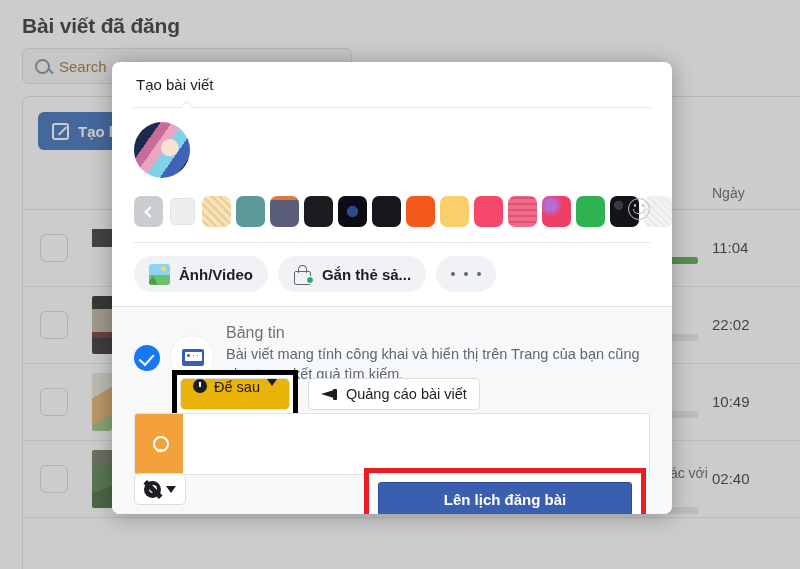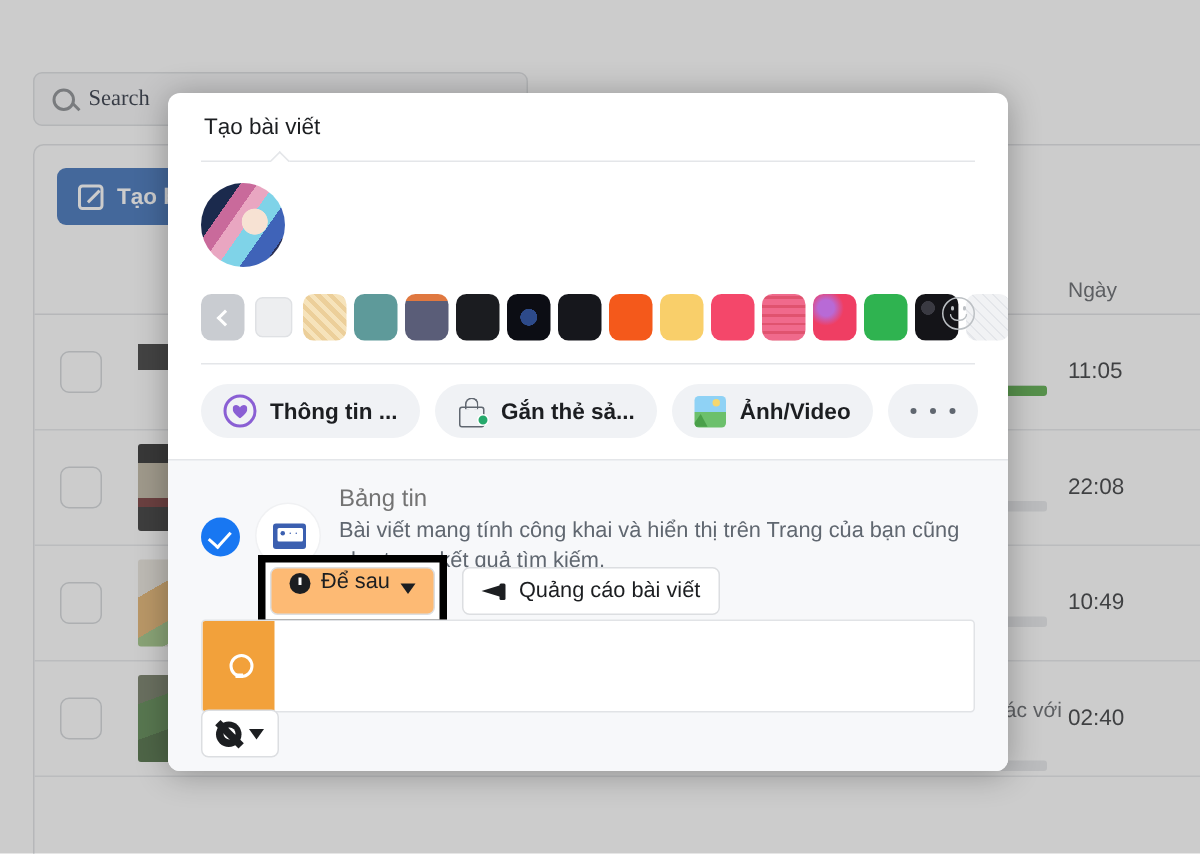--- a/index.html
+++ b/index.html
@@ -39,21 +39,21 @@
   }
   #bg-search .mag {
     width: 15px; height: 15px; border: 2px solid #7a7d82;
     border-radius: 50%; position: relative; flex: none;
   }
   #bg-search .mag::after {
     content: ""; position: absolute; width: 7px; height: 2px;
     background: #7a7d82; right: -6px; bottom: 0px;
     transform: rotate(45deg);
   }
-  #bg-search .ph { font-size: 15px; color: #0f172a; font-family: Liberation Serif, serif; }
+  #bg-search .ph { font-size: 15px; color: #a16207; }
 
   #bg-card {
     position: absolute; left: 22px; top: 96px; right: -20px; bottom: -20px;
     border: 1px solid #dcdee1; border-top-left-radius: 7px;
     background: #fff;
   }
   #bg-create-btn {
     position: absolute; left: 38px; top: 112px;
     height: 38px; padding: 0 14px;
     background: #1b5fc1; color: #fff; border-radius: 6px;
@@ -277,23 +277,23 @@
   }
 
   #sched-row {
     position: absolute; left: 60px; top: 63px;
     display: flex; align-items: center; gap: 10px;
   }
   #later-wrap {
     border: 5px solid #000; padding: 3px; background: #fff;
   }
   #later-btn {
-    height: 32px; padding: 13px 12px; background:#fdba74;
+    height: 32px; padding: 0 12px; background:#eab308;
     border: 1px solid #dcdee1; border-radius: 5px;
-    display:flex; align-items:flex-end; gap: 7px;
+    display:flex; align-items:flex-start; gap: 7px;
     font-size: 14.5px; color: #1c1e21; white-space:nowrap;
   }
   .clock {
     width: 14px; height: 14px; border-radius:50%; background:#1c1e21;
     position: relative; flex:none;
   }
   .clock::after {
     content:""; position:absolute; left: 6px; top: 3px;
     width: 1.6px; height: 5px; background:#fff;
   }
@@ -381,20 +381,21 @@
     border-radius: 3px; color: #fff; font-size: 15px; font-weight: bold;
     display:flex; align-items:center; justify-content:center;
     white-space: nowrap;
   }
 </style>
 </head>
 <body>
 
 <div id="bg-page">
 
+  <div id="bg-title">Bài viết đã đăng</div>
 
   <div id="bg-search">
     <span class="mag"></span>
     <span class="ph">Search</span>
   </div>
 
   <div id="bg-card"></div>
 
   <div id="bg-create-btn">
     <span class="pen"></span>
@@ -421,41 +422,41 @@
       <div class="c-post">
           <div class="post-txt"></div>
         </div>
       <div class="c-reach"></div>
       <div class="c-eng">
         <div class="metric-lab">g tác với bà</div>
         <div class="bar-track">
             <div class="bar-fill" style="width:100%;background:#36a420"></div>
           </div>
       </div>
-      <div class="c-date"><span class="date-txt">11:05</span></div>
+      <div class="c-date"><span class="date-txt">11:04</span></div>
     </div>
 
     <div class="bg-row">
       <div class="c-check">
           <span class="cbx"></span>
         </div>
       <div class="c-thumb">
         <span class="thumb" style="background:linear-gradient(#111 0 22%, #b7ad93 22% 62%, #6d1b1b 62% 72%, #1a1a1a 72% 100%);"></span>
       </div>
       <div class="c-post">
           <div class="post-txt"></div>
         </div>
       <div class="c-reach"></div>
       <div class="c-eng">
         <div class="metric-lab">g tác với bà</div>
         <div class="bar-track">
             <div class="bar-fill" style="width:3%;background:#36a420"></div>
           </div>
       </div>
-      <div class="c-date"><span class="date-txt">22:08</span></div>
+      <div class="c-date"><span class="date-txt">22:02</span></div>
     </div>
 
     <div class="bg-row">
       <div class="c-check">
           <span class="cbx"></span>
         </div>
       <div class="c-thumb">
         <span class="thumb" style="background:linear-gradient(150deg,#e8e2d6 0 30%, #e8a94e 30% 62%, #8fbf6a 62% 80%, #dedbd2 80% 100%);"></span>
       </div>
       <div class="c-post">
@@ -537,35 +538,31 @@
       <span class="sw" style="background:radial-gradient(circle at 30% 30%,#b86ad6 0 18%,#ef3e63 40% 100%)"></span>
       <span class="sw" style="background:#2fb350"></span>
       <span class="sw" style="background:radial-gradient(circle at 30% 30%,#3a3a42 0 15%,#141418 16% 100%),#141418"></span>
       <span class="sw" style="background:repeating-linear-gradient(45deg,#f1f2f4 0 4px,#e4e6ea 4px 5px)"></span>
     </div>
 
     <div id="composer-rule"></div>
 
     <div id="attach-row">
       <div class="chip">
-        <span class="ic-info"></span>
-        <span>Thông tin ...</span>
+        <span class="ic-photo"></span>
+        <span>Ảnh/Video</span>
       </div>
       <div class="chip">
         <span class="ic-tag">
           <span class="bag"></span>
             <span class="hd"></span>
             <span class="dot"></span>
         </span>
         <span>Gắn thẻ sả...</span>
       </div>
-      <div class="chip">
-        <span class="ic-photo"></span>
-        <span>Ảnh/Video</span>
-      </div>
       <div class="chip dots">
         <span class="d"></span>
         <span class="d"></span>
         <span class="d"></span>
       </div>
     </div>
   </div>
 
   <div id="lower">
 
@@ -600,15 +597,20 @@
         </div>
     </div>
 
     <div id="footer">
       <div id="gear-btn">
         <span class="gear"></span>
         <span class="caret-dn"></span>
       </div>
     </div>
 
+    <div id="submit-wrap">
+      <div id="submit-btn">
+        <span>Lên lịch đăng bài</span>
+      </div>
+    </div>
 
   </div>
 </div>
 
 </body></html>

